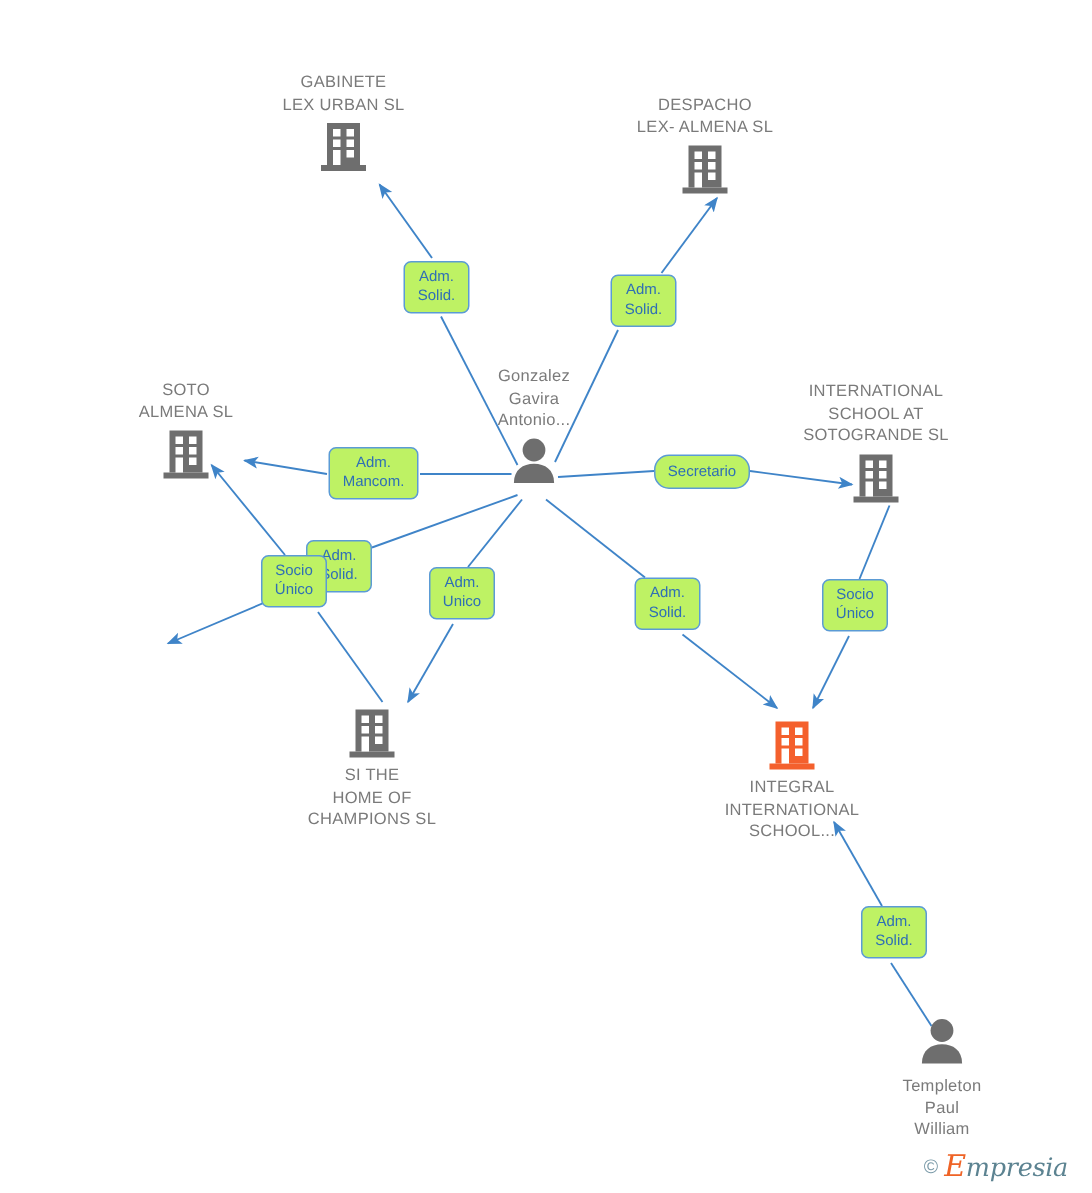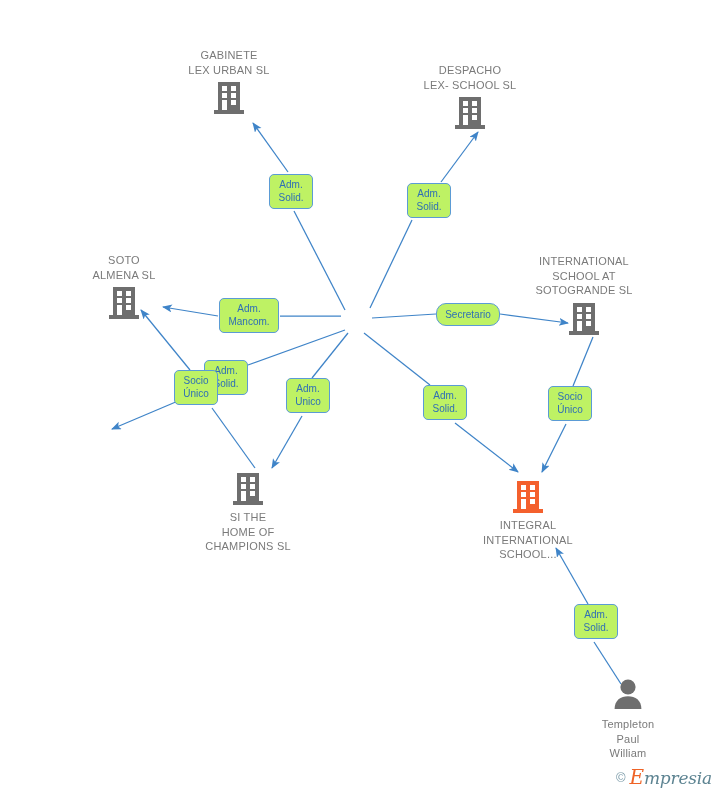--- a/index.html
+++ b/index.html
@@ -119,21 +119,21 @@
         <rect x="2" y="30" width="30" height="4" fill="#6e6e6e"></rect>
         <rect x="10" y="6" width="5" height="5" fill="#ffffff"></rect>
         <rect x="19" y="6" width="5" height="5" fill="#ffffff"></rect>
         <rect x="10" y="13" width="5" height="5" fill="#ffffff"></rect>
         <rect x="19" y="13" width="5" height="5" fill="#ffffff"></rect>
         <rect x="10" y="20" width="5" height="10" fill="#ffffff"></rect>
         <rect x="19" y="20" width="5" height="5" fill="#ffffff"></rect>
       </svg>
     </span>
     <span class="node-label">DESPACHO
-LEX- SCHOOL SL</span>
+LEX- ALMENA SL</span>
   </div>
 
   <div class="node lbl-above" style="left:54px;top:253px;">
     <span class="icon-wrap">
       <svg width="34" height="36" viewBox="0 0 34 36">
         <rect x="6" y="2" width="22" height="28" fill="#6e6e6e"></rect>
         <rect x="2" y="30" width="30" height="4" fill="#6e6e6e"></rect>
         <rect x="10" y="6" width="5" height="5" fill="#ffffff"></rect>
         <rect x="19" y="6" width="5" height="5" fill="#ffffff"></rect>
         <rect x="10" y="13" width="5" height="5" fill="#ffffff"></rect>
@@ -194,20 +194,31 @@
         <rect x="19" y="13" width="5" height="5" fill="#ffffff"></rect>
         <rect x="10" y="20" width="5" height="10" fill="#ffffff"></rect>
         <rect x="19" y="20" width="5" height="5" fill="#ffffff"></rect>
       </svg>
     </span>
     <span class="node-label">INTEGRAL
 INTERNATIONAL
 SCHOOL...</span>
   </div>
 
+  <div class="node lbl-above" style="left:286px;top:244px;">
+    <span class="icon-wrap">
+      <svg width="34" height="32" viewBox="0 0 34 32">
+        <circle cx="17" cy="9" r="7.6" fill="#6e6e6e"></circle>
+        <path d="M3.6 31 C3.6 22.2 9.6 18.2 17 18.2 C24.4 18.2 30.4 22.2 30.4 31 Z" fill="#6e6e6e"></path>
+      </svg>
+    </span>
+    <span class="node-label">Gonzalez
+Gavira
+Antonio...</span>
+  </div>
 
   <div class="node" style="left:558px;top:678px;">
     <span class="icon-wrap">
       <svg width="34" height="32" viewBox="0 0 34 32">
         <circle cx="17" cy="9" r="7.6" fill="#6e6e6e"></circle>
         <path d="M3.6 31 C3.6 22.2 9.6 18.2 17 18.2 C24.4 18.2 30.4 22.2 30.4 31 Z" fill="#6e6e6e"></path>
       </svg>
     </span>
     <span class="node-label">Templeton
 Paul

